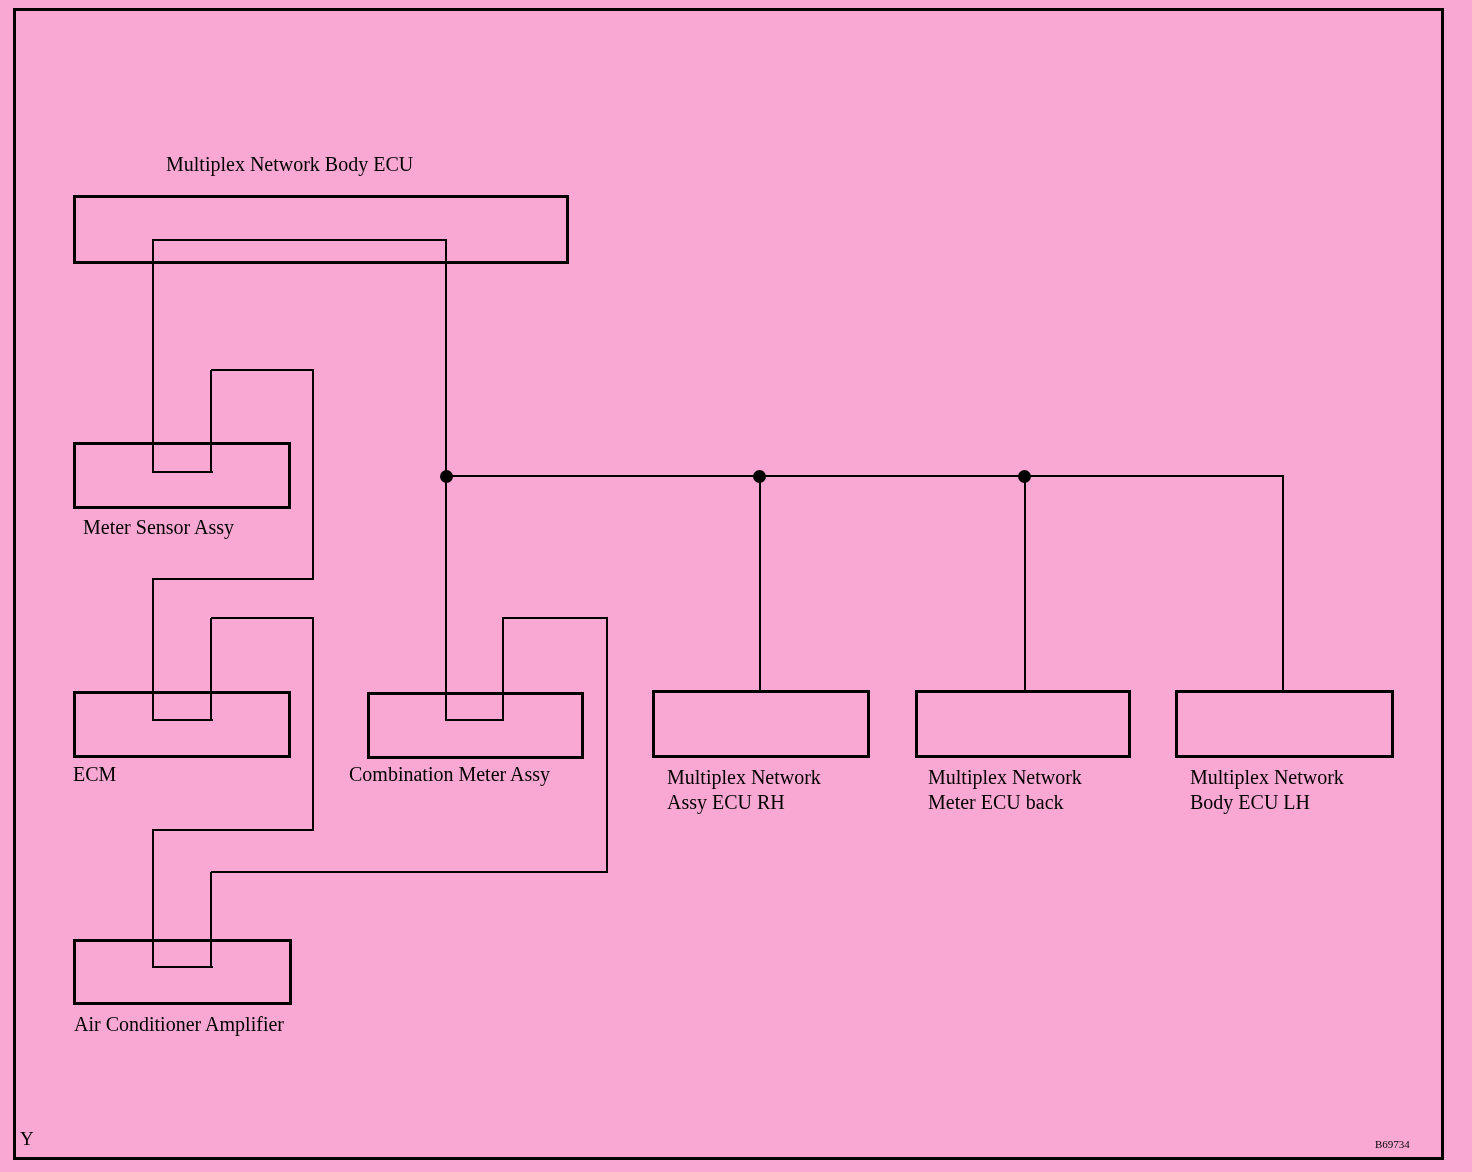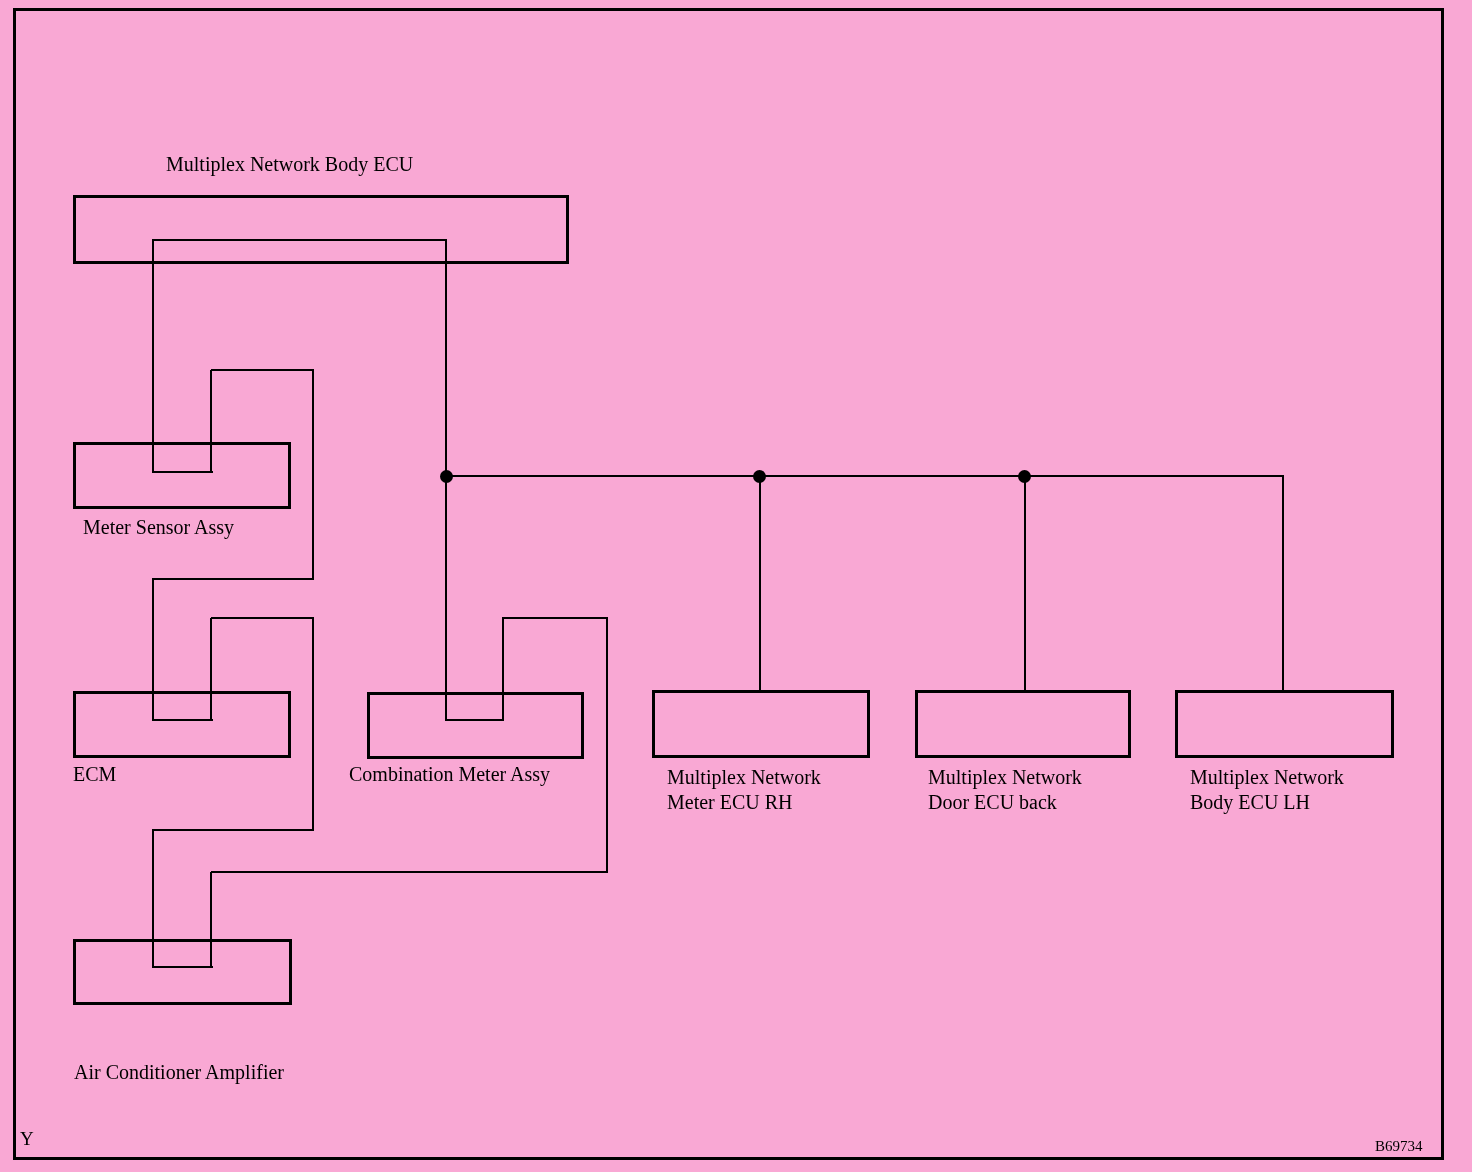--- a/index.html
+++ b/index.html
@@ -43,21 +43,21 @@
   }
   .lbl.center { }
   .footer-letter {
     position: absolute;
     left: 20px; top: 1128px;
     font-size: 19px;
   }
   .footer-code {
     position: absolute;
     left: 1375px; top: 1138px;
-    font-size: 15px;
+    font-size: 11px;
   }
 </style>
 </head>
 <body>
 
 <div class="stage">
 
   <div class="frame"></div>
 
   <div class="box" style="left:73px; top:195px; width:496px; height:69px;"></div>
@@ -97,30 +97,30 @@
   <div class="wire v" style="left:1024px; top:476px; height:216px;"></div>
   <div class="wire v" style="left:1282px; top:476px; height:216px;"></div>
 
   <div class="dot" style="left:440px; top:470px;"></div>
   <div class="dot" style="left:753px; top:470px;"></div>
   <div class="dot" style="left:1018px; top:470px;"></div>
 
   <div class="lbl" style="left:166px; top:152px;">Multiplex Network Body ECU</div>
   <div class="lbl" style="left:83px; top:515px;">Meter Sensor Assy</div>
   <div class="lbl center" style="left:73px; top:762px; width:218px;">ECM</div>
-  <div class="lbl" style="left:74px; top:1060px;">Air Conditioner Amplifier</div>
+  <div class="lbl" style="left:74px; top:1012px;">Air Conditioner Amplifier</div>
   <div class="lbl" style="left:349px; top:762px;text-align:right;">Combination Meter Assy</div>
 
   <div class="lbl" style="left:667px; top:765px;">
     <div>Multiplex Network</div>
-    <div>Meter ECU RH</div>
+    <div>Assy ECU RH</div>
   </div>
   <div class="lbl" style="left:928px; top:765px;">
     <div>Multiplex Network</div>
-    <div>Door ECU back</div>
+    <div>Meter ECU back</div>
   </div>
   <div class="lbl" style="left:1190px; top:765px;">
     <div>Multiplex Network</div>
     <div>Body ECU LH</div>
   </div>
 
   <div class="footer-letter">Y</div>
   <div class="footer-code">B69734</div>
 
 </div>

